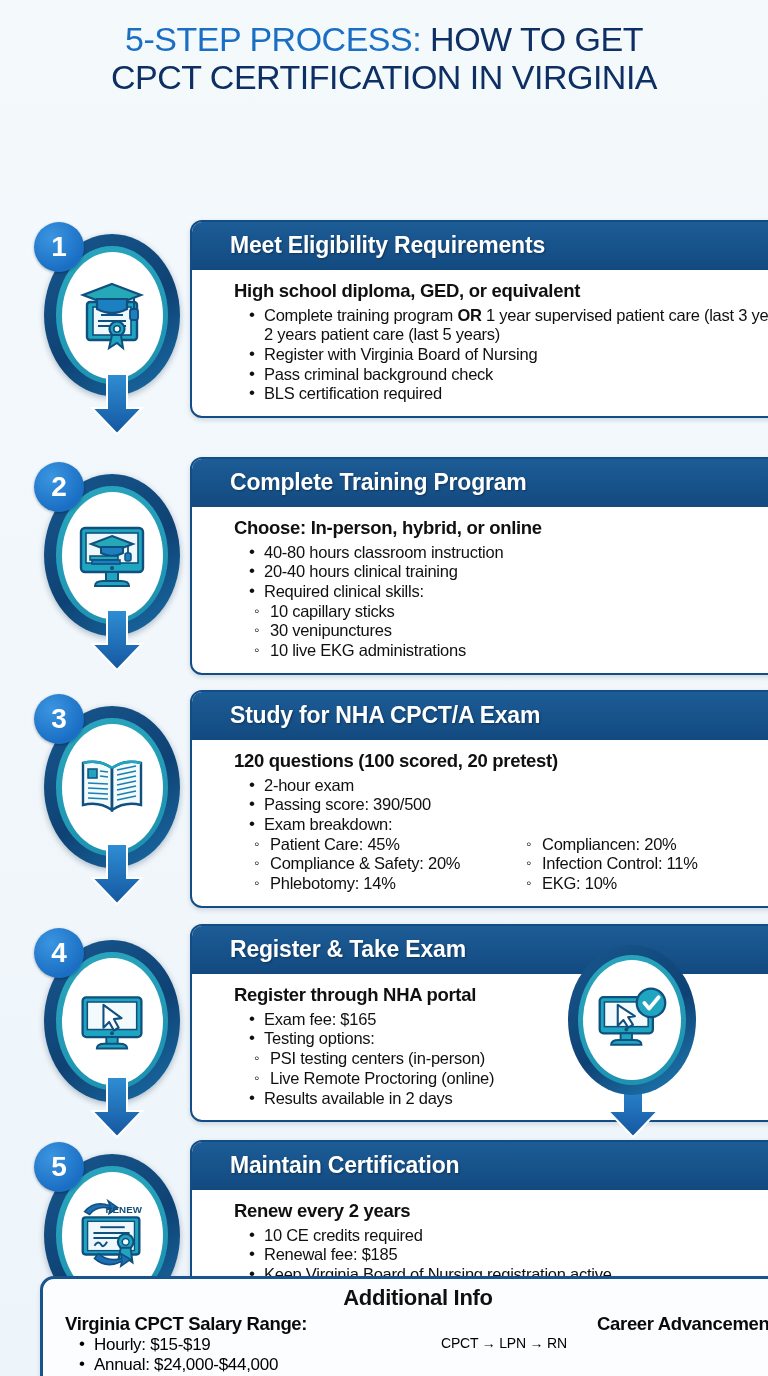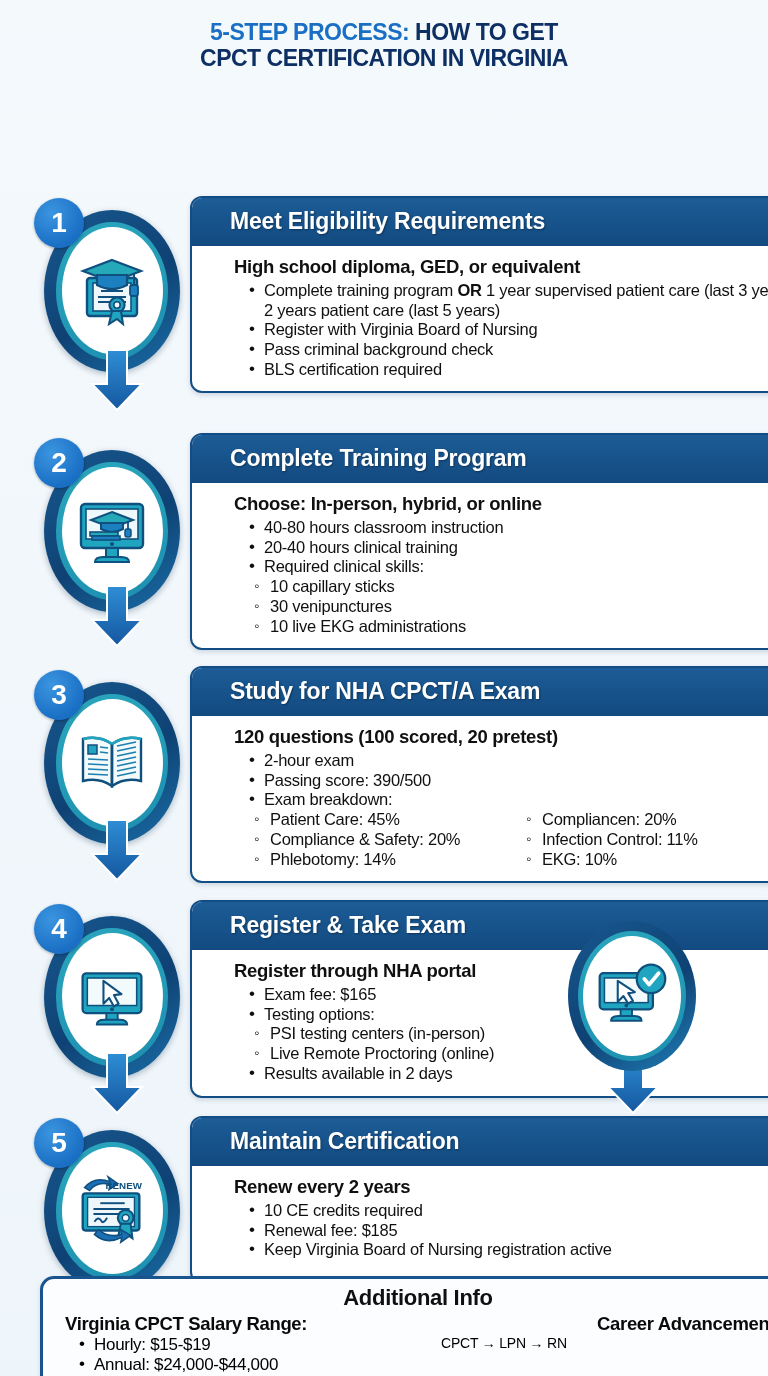--- a/index.html
+++ b/index.html
@@ -16,22 +16,22 @@
     height: 1376px;
     background: linear-gradient(180deg, #f4f9fc 0%, #eef5fa 100%);
   }
 
   
   .title-block {
     padding: 20px 24px 6px;
     text-align: center;
   }
   .title-line {
-    font-weight: bold;
-    font-size: 23px;
+    font-weight: normal;
+    font-size: 34px;
     letter-spacing: -0.5px;
     line-height: 1.12;
     color: #0d2f63;
     white-space: nowrap;
   }
   .title-accent { color: #1a6fc4; }
 
   .step {
     position: relative;
     margin: 0 22px 0 22px;

